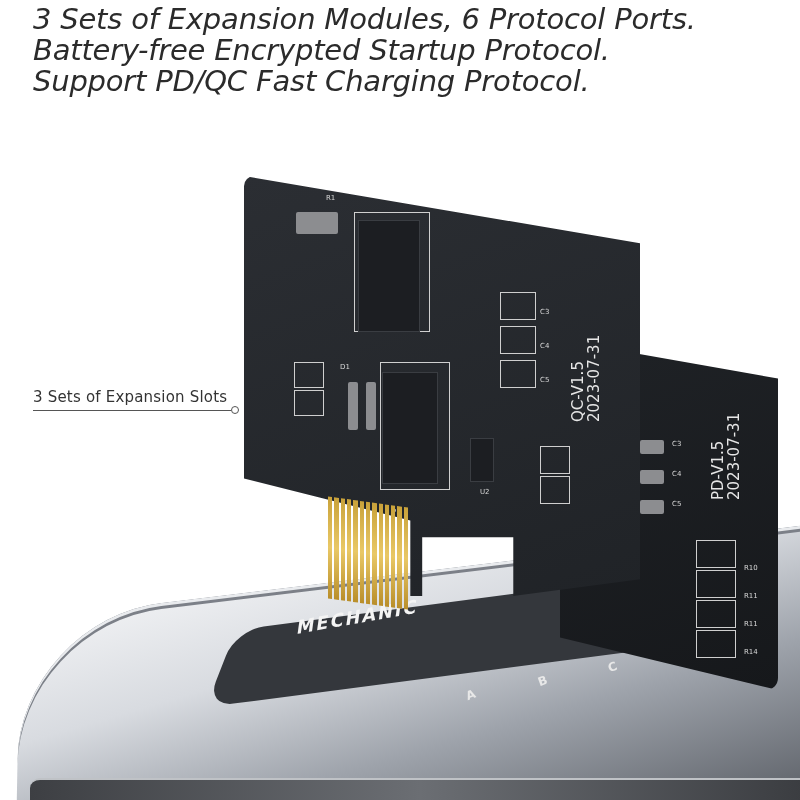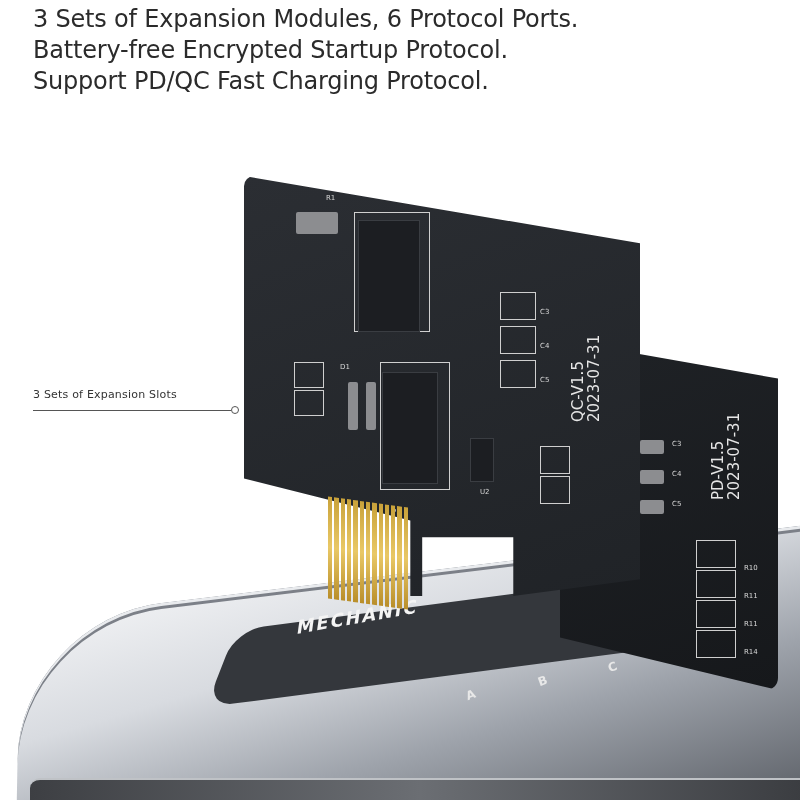--- a/index.html
+++ b/index.html
@@ -1,23 +1,23 @@
 <!DOCTYPE html>
 <html><head>
 <meta charset="utf-8">
 <style>
   * { box-sizing: border-box; margin: 0; padding: 0; }
   html, body { width: 800px; height: 800px; overflow: hidden; background: #ffffff; }
   body { position: relative; font-family: "DejaVu Sans", sans-serif; }
 
-  .headline { position: absolute; left: 33px; top: 4px; color: #2b2b2b; font-size: 24px; line-height: 31px; letter-spacing: -0.2px; }
+  .headline { position: absolute; left: 33px; top: 4px; color: #2b2b2b; font-size: 29px; line-height: 31px; letter-spacing: -0.2px; font-style: italic; }
   .headline div { white-space: nowrap; }
 
   .callout { position: absolute; left: 33px; top: 388px; width: 210px; }
-  .callout-label { font-size: 11px; color: #333; letter-spacing: 0.2px; white-space: nowrap; }
+  .callout-label { font-size: 15px; color: #333; letter-spacing: 0.2px; white-space: nowrap; }
   .callout-line { position: absolute; left: 0; top: 22px; width: 198px; height: 1px; background: #555; }
   .callout-dot { position: absolute; left: 198px; top: 18px; width: 8px; height: 8px; border: 1.3px solid #555; border-radius: 50%; background: #fff; }
 
   
   .base { position: absolute; left: -40px; top: 560px; width: 900px; height: 300px; }
   .base-body { position: absolute; left: 60px; top: 60px; width: 900px; height: 260px;
     border-radius: 140px 0 0 0;
     background: linear-gradient(170deg, #f2f3f5 0%, #d8dbe0 30%, #9ea3ab 60%, #5b5f66 100%);
     transform: skewX(-8deg) rotate(-7deg); transform-origin: left top;
     box-shadow: inset 0 3px 0 #e9ebee, inset 0 6px 0 #7c8088; }

